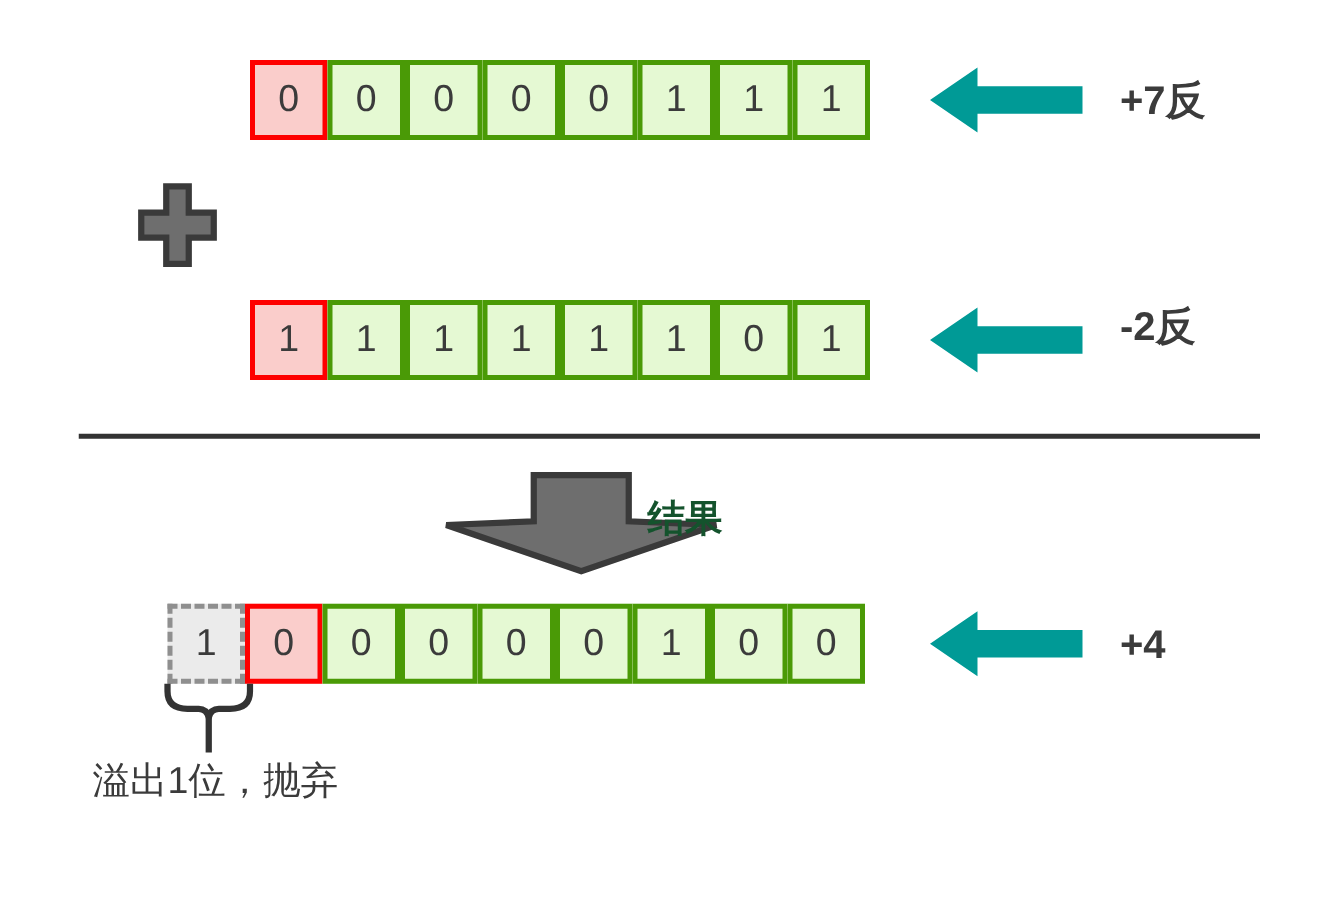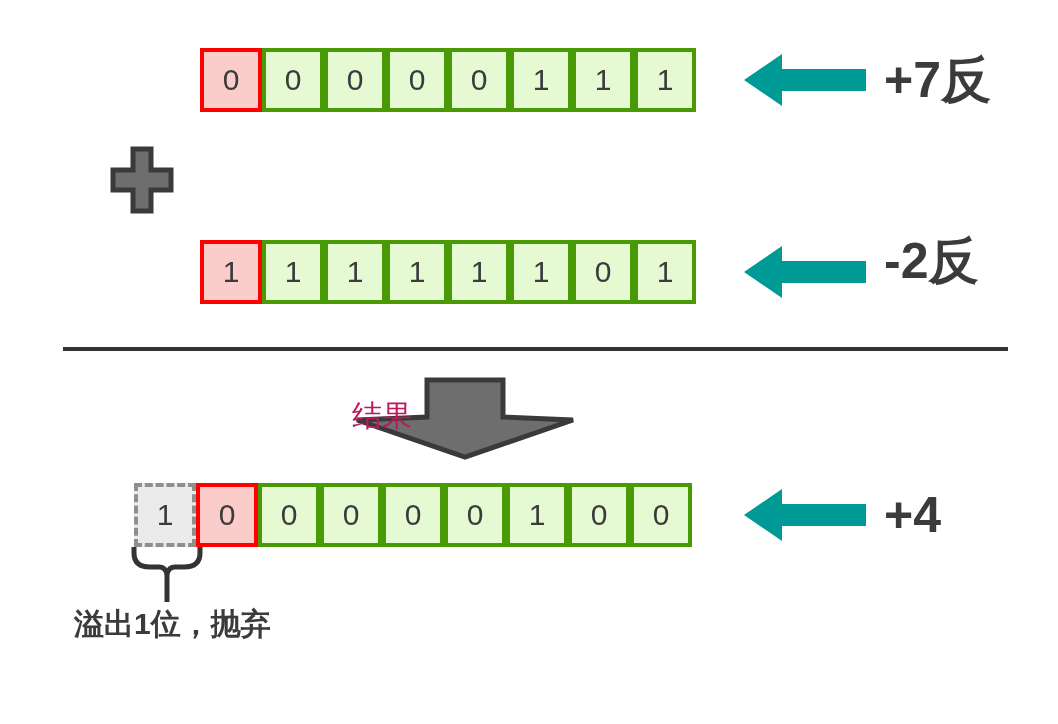--- a/index.html
+++ b/index.html
@@ -11,30 +11,30 @@
   .bitrow{position:absolute;display:flex;}
   .cell{
     width:62px;height:64px;box-sizing:border-box;
     display:flex;align-items:center;justify-content:center;
     font-size:30px;color:var(--text-dark);
   }
   .cell-green{border:4px solid var(--cell-green-border);background:var(--cell-green-fill);}
   .cell-red{border:4px solid var(--cell-red-border);background:var(--cell-red-fill);}
   .cell-gray{border:4px dashed var(--cell-gray-border);background:var(--cell-gray-fill);}
   .arrow-label{
-    position:absolute;font-size:50px;font-weight:bold;
-    color:var(--text-dark);line-height:46px;white-space:nowrap;
+    position:absolute;font-size:32px;font-weight:bold;
+    color:var(--text-dark);line-height:46px;white-space:nowrap;margin-left:12px;
   }
   .divider{position:absolute;left:63px;top:347px;width:945px;height:4px;background:var(--divider);}
   .result-text{
-    position:absolute;left:352px;top:400px;width:226px;text-align:left;
-    font-size:30px;font-weight:400;color:#be185d;line-height:32px;
+    position:absolute;left:352px;top:400px;width:226px;text-align:right;
+    font-size:30px;font-weight:700;color:#14532d;line-height:32px;
   }
   .overflow-note{
-    position:absolute;left:74px;top:604px;font-size:30px;font-weight:bold;
+    position:absolute;left:74px;top:604px;font-size:30px;font-weight:normal;
     color:var(--text-dark);white-space:nowrap;
   }
 </style>
 </head>
 <body>
 
 <div class="stage">
 
   <svg class="abs" style="left:110px;top:146px;" width="64" height="68" viewBox="0 0 64 68">
     <path d="M23,3 H41 V24 H61 V44 H41 V65 H23 V44 H3 V24 H23 Z" style="fill:var(--shape-gray);stroke:var(--shape-border);stroke-width:5;"></path>

